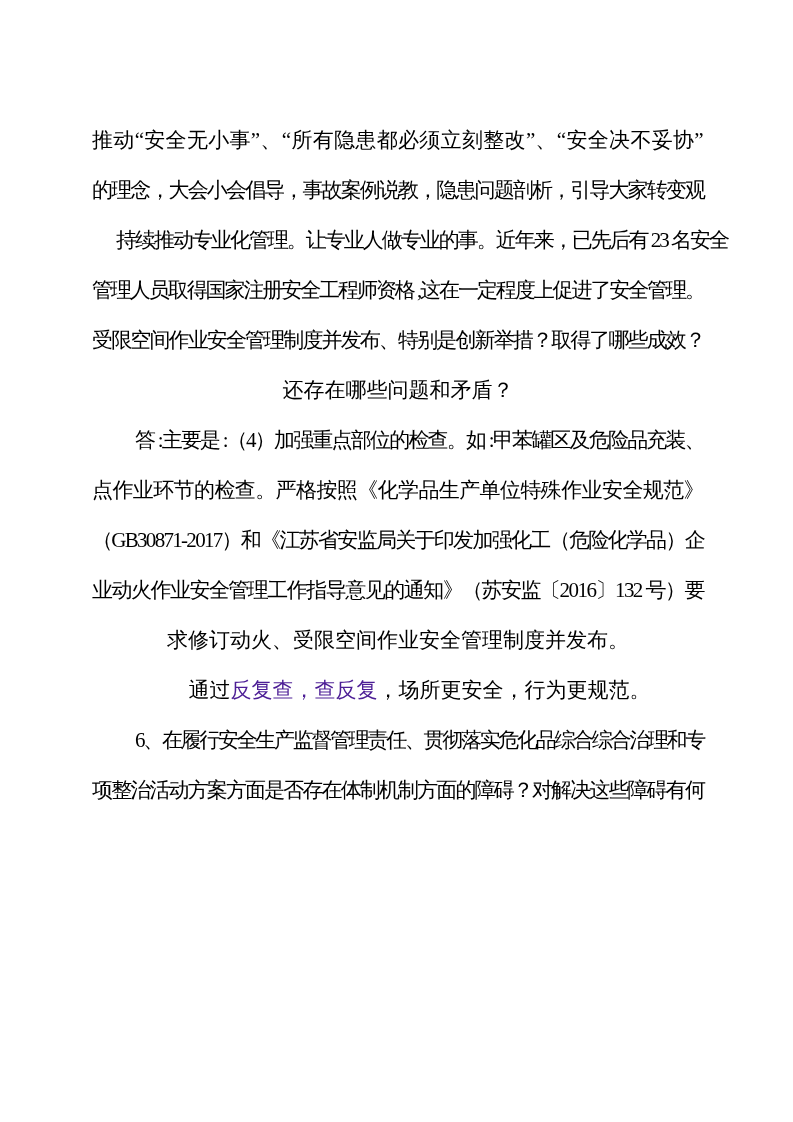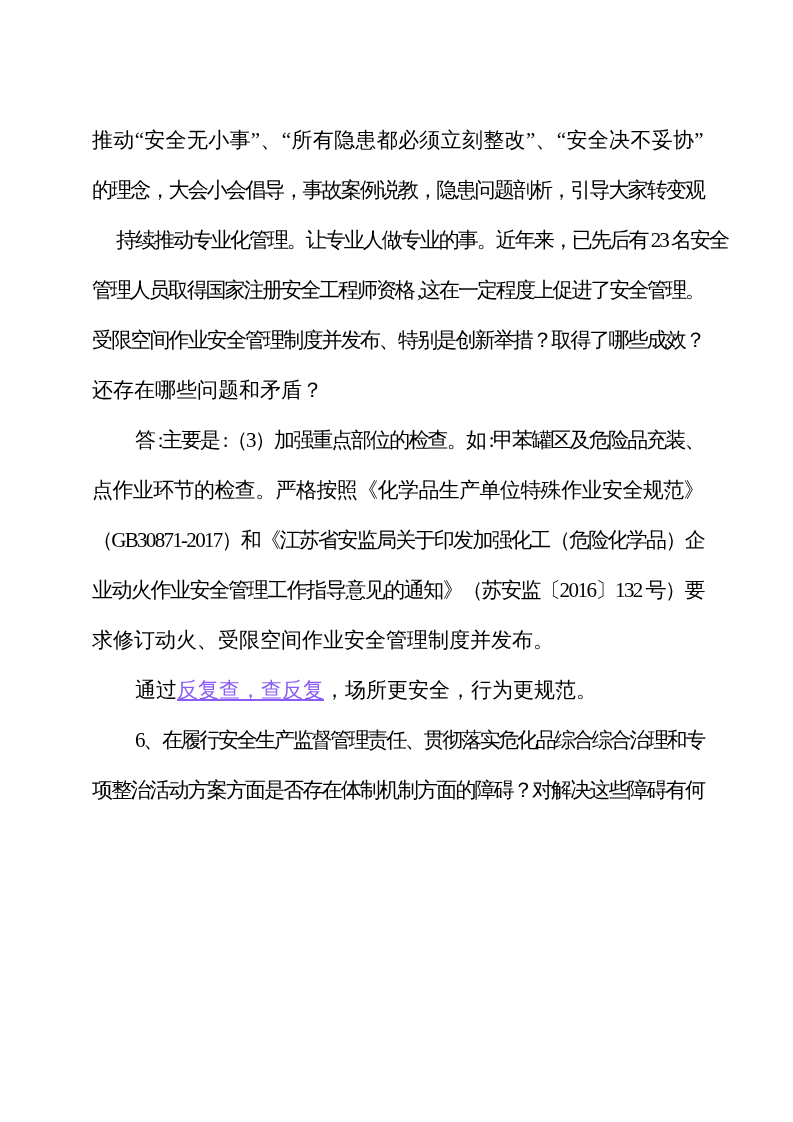--- a/index.html
+++ b/index.html
@@ -25,52 +25,52 @@
   .paragraph {
     margin: 0;
     padding: 0;
   }
   .line {
     height: 50px;
     line-height: 50px;
     font-size: 21px;
     white-space: nowrap;
     overflow: visible;
+    text-align: center;
   }
   .line.indent {
     padding-left: 43px;
   }
   .line-inner {
     display: inline;
   }
   .seg {
     display: inline;
   }
   .seg.red {
-    color: #8b5cf6;
-    text-decoration: underline;
+    color: #4c1d95;
   }
 </style>
 </head>
 <body>
 
 <div class="page">
   <div class="doc-body">
       <div class="paragraph">
         <div class="line fit"><span class="line-inner" style="letter-spacing: 0.314453px;"><span class="seg">推动“安全无小事”、“所有隐患都必须立刻整改”、“安全决不妥协”</span></span></div>
         <div class="line fit"><span class="line-inner" style="letter-spacing: -1.875px;"><span class="seg">的理念，大会小会倡导，事故案例说教，隐患问题剖析，引导大家转变观</span></span></div>
         <div class="line fit"><span class="line-inner" style="letter-spacing: -2.01429px; margin-left: 24px;"><span class="seg">持续推动专业化管理。让专业人做专业的事。近年来，已先后有 23 名安全</span></span></div>
         <div class="line fit"><span class="line-inner" style="letter-spacing: -2.07353px;"><span class="seg">管理人员取得国家注册安全工程师资格 ,这在一定程度上促进了安全管理。</span></span></div>
       </div>
       <div class="paragraph">
         <div class="line fit"><span class="line-inner" style="letter-spacing: -1.875px;"><span class="seg">受限空间作业安全管理制度并发布、特别是创新举措？取得了哪些成效？</span></span></div>
         <div class="line"><span class="line-inner"><span class="seg">还存在哪些问题和矛盾？</span></span></div>
       </div>
       <div class="paragraph">
-        <div class="line indent fit"><span class="line-inner" style="letter-spacing: -1.7933px;"><span class="seg">答 :主要是 :（3）加强重点部位的检查。如 :甲苯罐区及危险品充装、</span></span></div>
+        <div class="line indent fit"><span class="line-inner" style="letter-spacing: -1.7933px;"><span class="seg">答 :主要是 :（4）加强重点部位的检查。如 :甲苯罐区及危险品充装、</span></span></div>
         <div class="line fit"><span class="line-inner" style="letter-spacing: -0.6px;"><span class="seg">点作业环节的检查。严格按照《化学品生产单位特殊作业安全规范》</span></span></div>
         <div class="line fit"><span class="line-inner" style="letter-spacing: -1.70189px;"><span class="seg">（GB30871-2017）和《江苏省安监局关于印发加强化工（危险化学品）企</span></span></div>
         <div class="line fit"><span class="line-inner" style="letter-spacing: -1.52083px;"><span class="seg">业动火作业安全管理工作指导意见的通知》（苏安监〔2016〕132 号）要</span></span></div>
         <div class="line"><span class="line-inner"><span class="seg">求修订动火、受限空间作业安全管理制度并发布。</span></span></div>
       </div>
       <div class="paragraph">
         <div class="line indent"><span class="line-inner"><span class="seg">通过</span><span class="seg red">反复查，查反复</span><span class="seg">，场所更安全，行为更规范。</span></span></div>
       </div>
       <div class="paragraph">
         <div class="line indent fit"><span class="line-inner" style="letter-spacing: -2.30645px;"><span class="seg">6、在履行安全生产监督管理责任、贯彻落实危化品综合综合治理和专</span></span></div>

